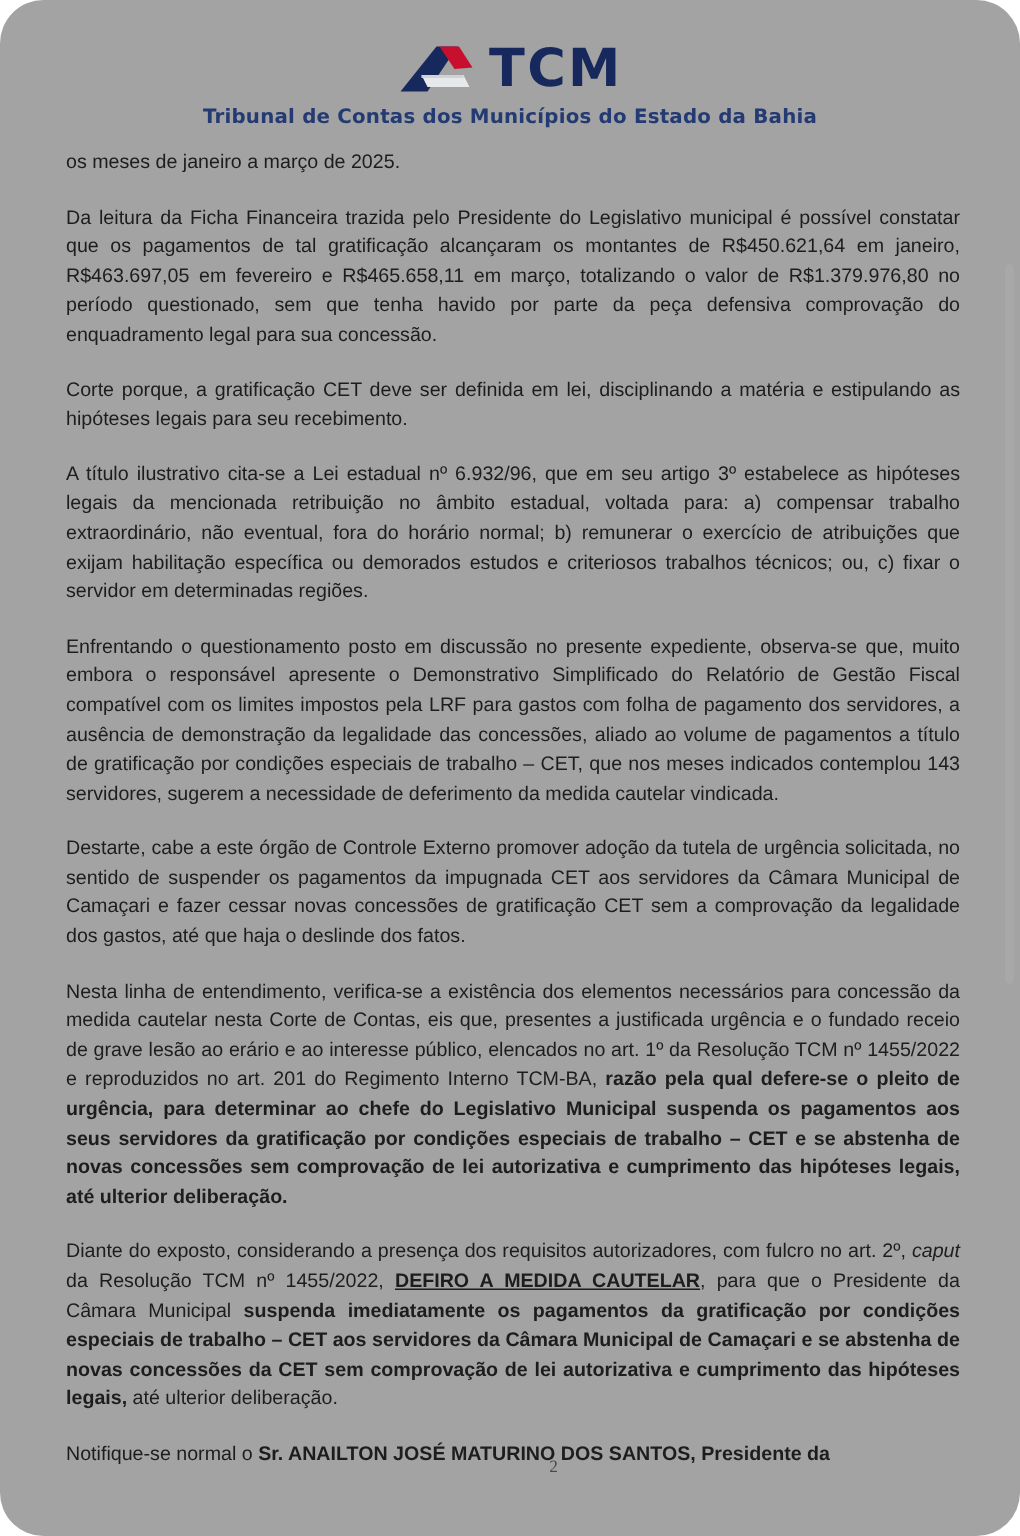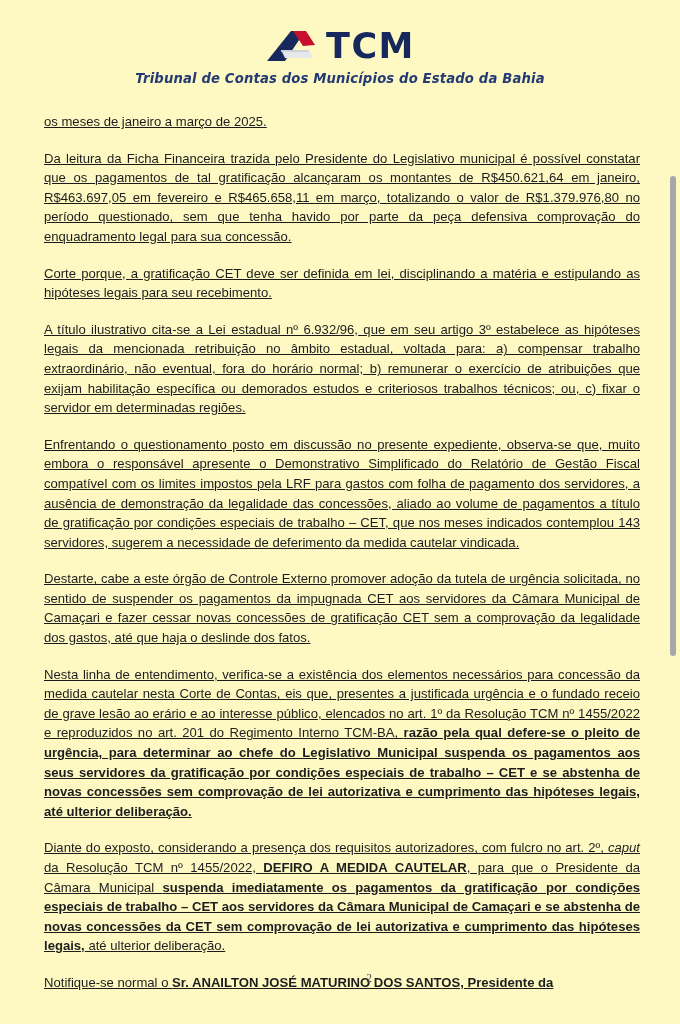--- a/index.html
+++ b/index.html
@@ -14,22 +14,23 @@
     position: relative;
     overflow: hidden;
     font-family: "Liberation Sans", sans-serif;
     color: #1b1b1b;
   }
 
   
   .page {
     position: absolute;
     inset: 0;
-    background: #fef9c3;
+    background: #a3a3a3;
     padding: 0;
+    border-radius: 29px;
   }
 
   
   .doc-header {
     padding-top: 26px;
     padding-bottom: 6px;
     text-align: center;
   }
   .logo-row {
     display: flex;
@@ -55,28 +56,26 @@
     margin-top: 1px;
   }
   .logo-sub {
     margin-top: 5px;
     font-family: "DejaVu Sans", sans-serif;
     font-size: 13.2px;
     font-weight: 600;
     letter-spacing: 0.15px;
     color: #243a73;
     white-space: nowrap;
-    font-style: italic;
   }
 
   
   .doc-body {
     padding: 0 40px 0 44px;
-    margin-top: 20px;
-    text-decoration: underline;
+    margin-top: 6px;
   }
   p.para {
     margin: 0 0 17px 0;
     font-size: 13.1px;
     line-height: 19.6px;
     text-align: justify;
     text-justify: inter-word;
     color: #1d1d1d;
     -webkit-font-smoothing: antialiased;
   }

